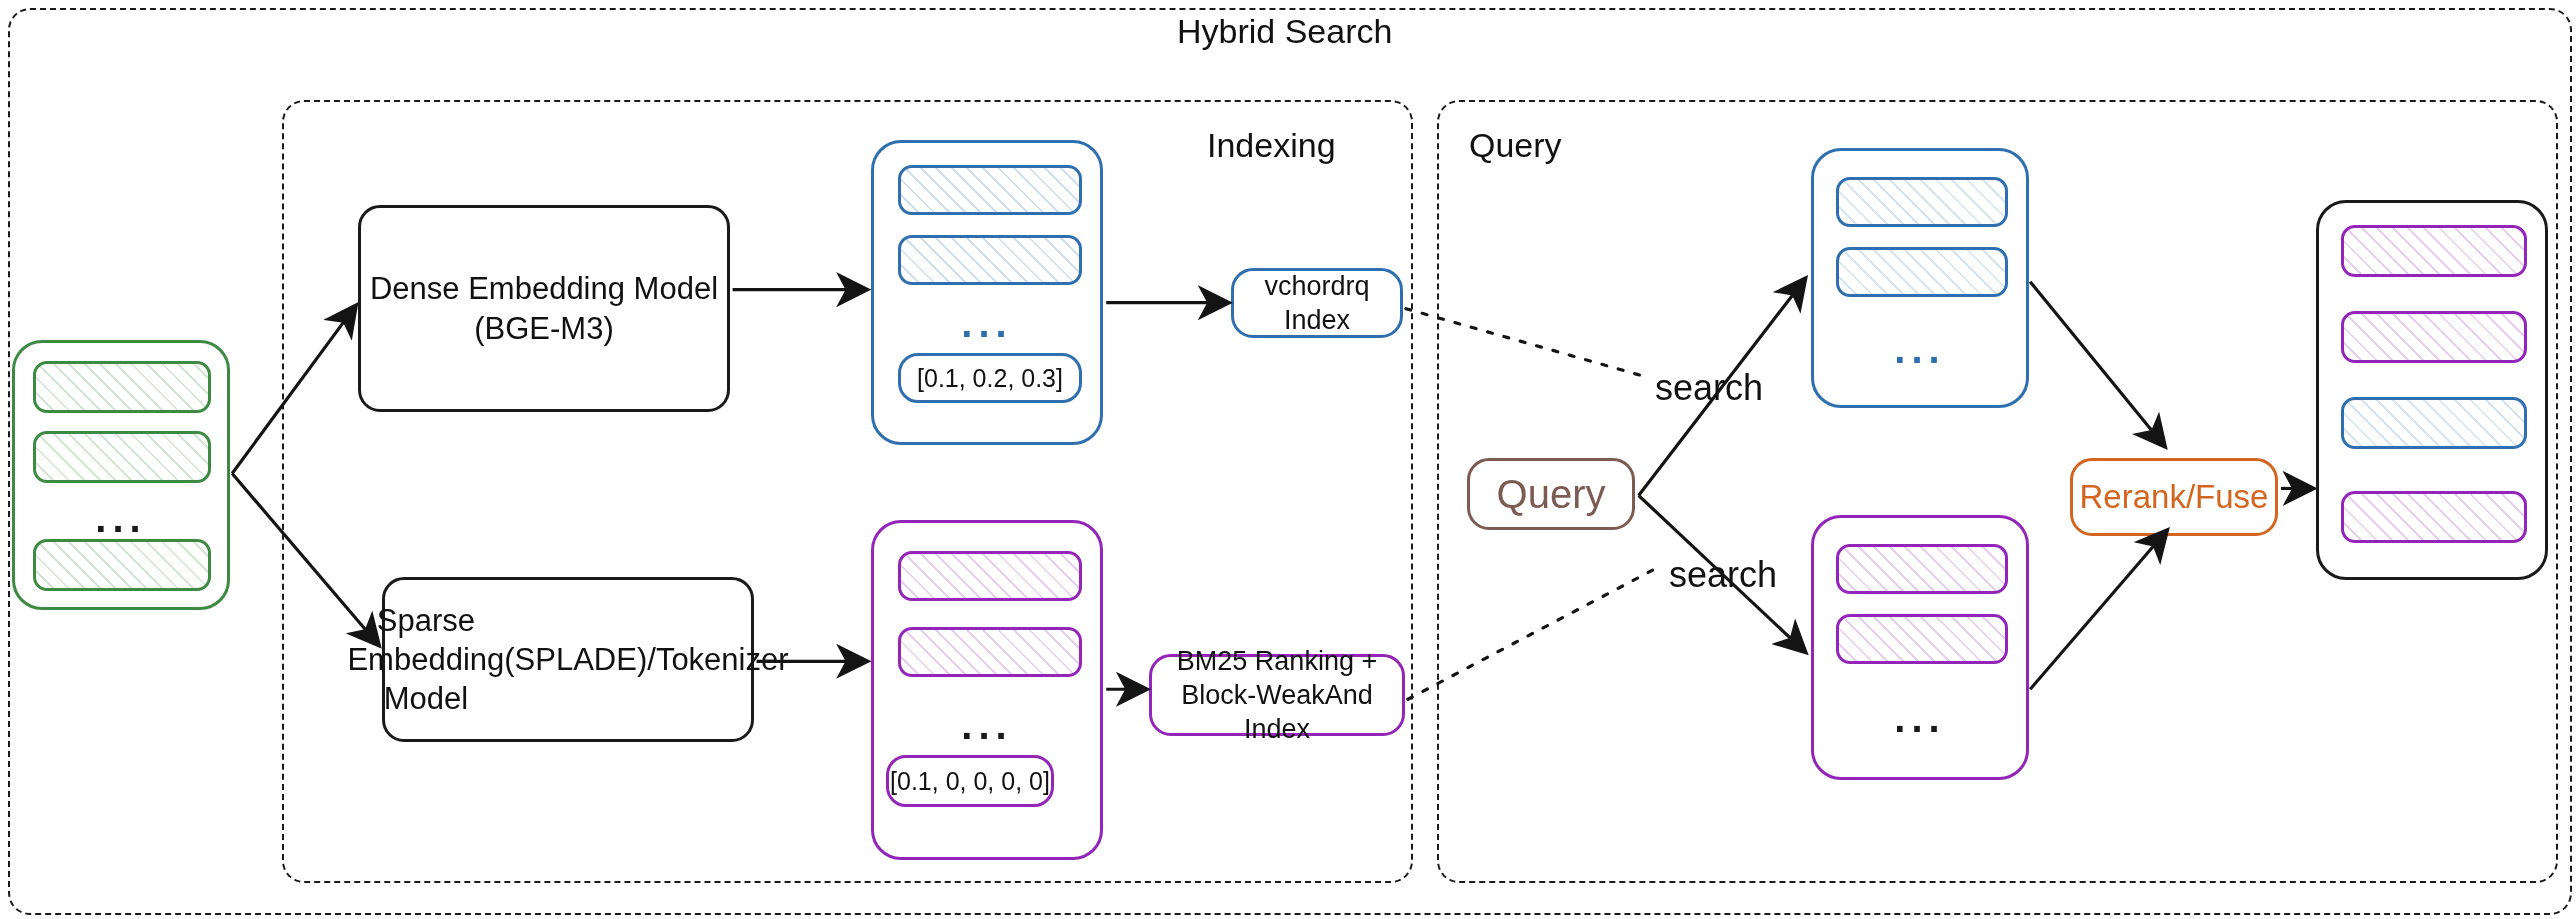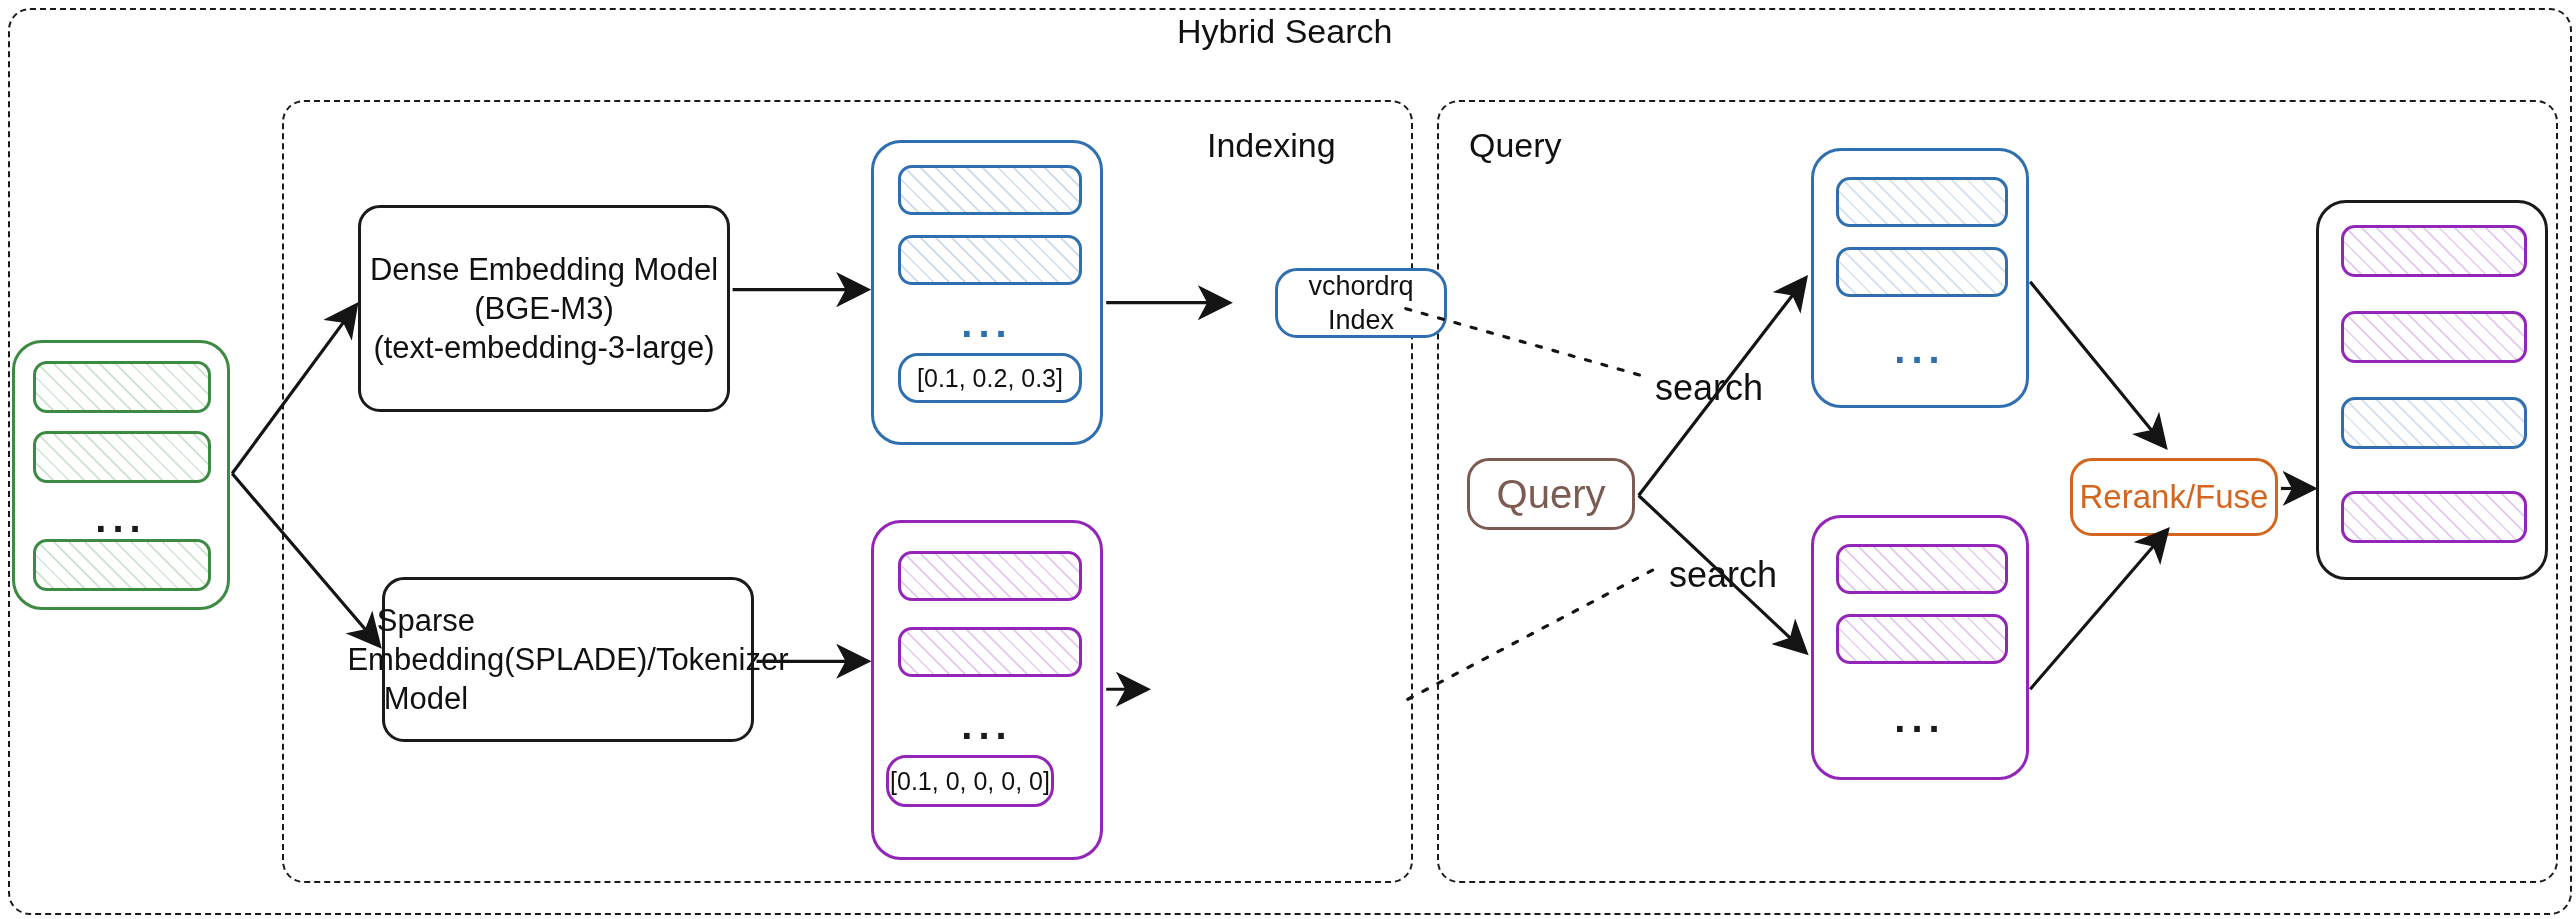--- a/index.html
+++ b/index.html
@@ -61,21 +61,20 @@
   <div class="stack c-green" style="left:12px;top:340px;width:218px;height:270px;">
     <div class="chip c-green h-green" style="left:18px;top:18px;width:178px;height:52px;"></div>
     <div class="chip c-green h-green" style="left:18px;top:88px;width:178px;height:52px;"></div>
     <div class="ellipsis t-black" style="top:155px;">...</div>
     <div class="chip c-green h-green" style="left:18px;top:196px;width:178px;height:52px;"></div>
   </div>
 
   <div class="node c-black" style="left:358px;top:205px;width:372px;height:207px;flex-direction:column;font-size:31px;">
     <span>Dense Embedding Model</span>
     <span>(BGE-M3)</span>
-    <span>(text-embedding-3-large)</span>
   </div>
 
   <div class="node c-black" style="left:382px;top:577px;width:372px;height:165px;flex-direction:row;font-size:31px;">
     <span>Sparse Embedding Model</span>
     <span>(SPLADE)/</span>
     <span>Tokenizer</span>
   </div>
 
   <div class="stack c-blue" style="left:871px;top:140px;width:232px;height:305px;">
     <div class="chip c-blue h-blue" style="left:24px;top:22px;width:184px;height:50px;"></div>
@@ -84,25 +83,29 @@
     <div class="vecbox c-blue" style="left:24px;top:210px;width:184px;height:50px;">[0.1, 0.2, 0.3]</div>
   </div>
 
   <div class="stack c-purple" style="left:871px;top:520px;width:232px;height:340px;">
     <div class="chip c-purple h-purple" style="left:24px;top:28px;width:184px;height:50px;"></div>
     <div class="chip c-purple h-purple" style="left:24px;top:104px;width:184px;height:50px;"></div>
     <div class="ellipsis t-black" style="top:182px;">...</div>
     <div class="vecbox c-purple" style="left:12px;top:232px;width:168px;height:52px;">[0.1, 0, 0, 0, 0]</div>
   </div>
 
-  <div class="node c-blue" style="left:1231px;top:268px;width:172px;height:70px;flex-direction:column;font-size:27px;margin-left:44px;">
+  <div class="node c-blue" style="left:1231px;top:268px;width:172px;height:70px;flex-direction:column;font-size:27px;">
     <span>vchordrq</span>
     <span>Index</span>
   </div>
 
+  <div class="node c-purple" style="left:1149px;top:654px;width:256px;height:82px;flex-direction:column;font-size:27px;">
+    <span>BM25 Ranking +</span>
+    <span>Block-WeakAnd Index</span>
+  </div>
 
   <div class="node c-brown t-brown" style="left:1467px;top:458px;width:168px;height:72px;font-size:40px;">
       <span>Query</span>
     </div>
 
   <div class="stack c-blue" style="left:1811px;top:148px;width:218px;height:260px;">
     <div class="chip c-blue h-lblue" style="left:22px;top:26px;width:172px;height:50px;"></div>
     <div class="chip c-blue h-lblue" style="left:22px;top:96px;width:172px;height:50px;"></div>
     <div class="ellipsis t-blue" style="top:178px;">...</div>
   </div>

